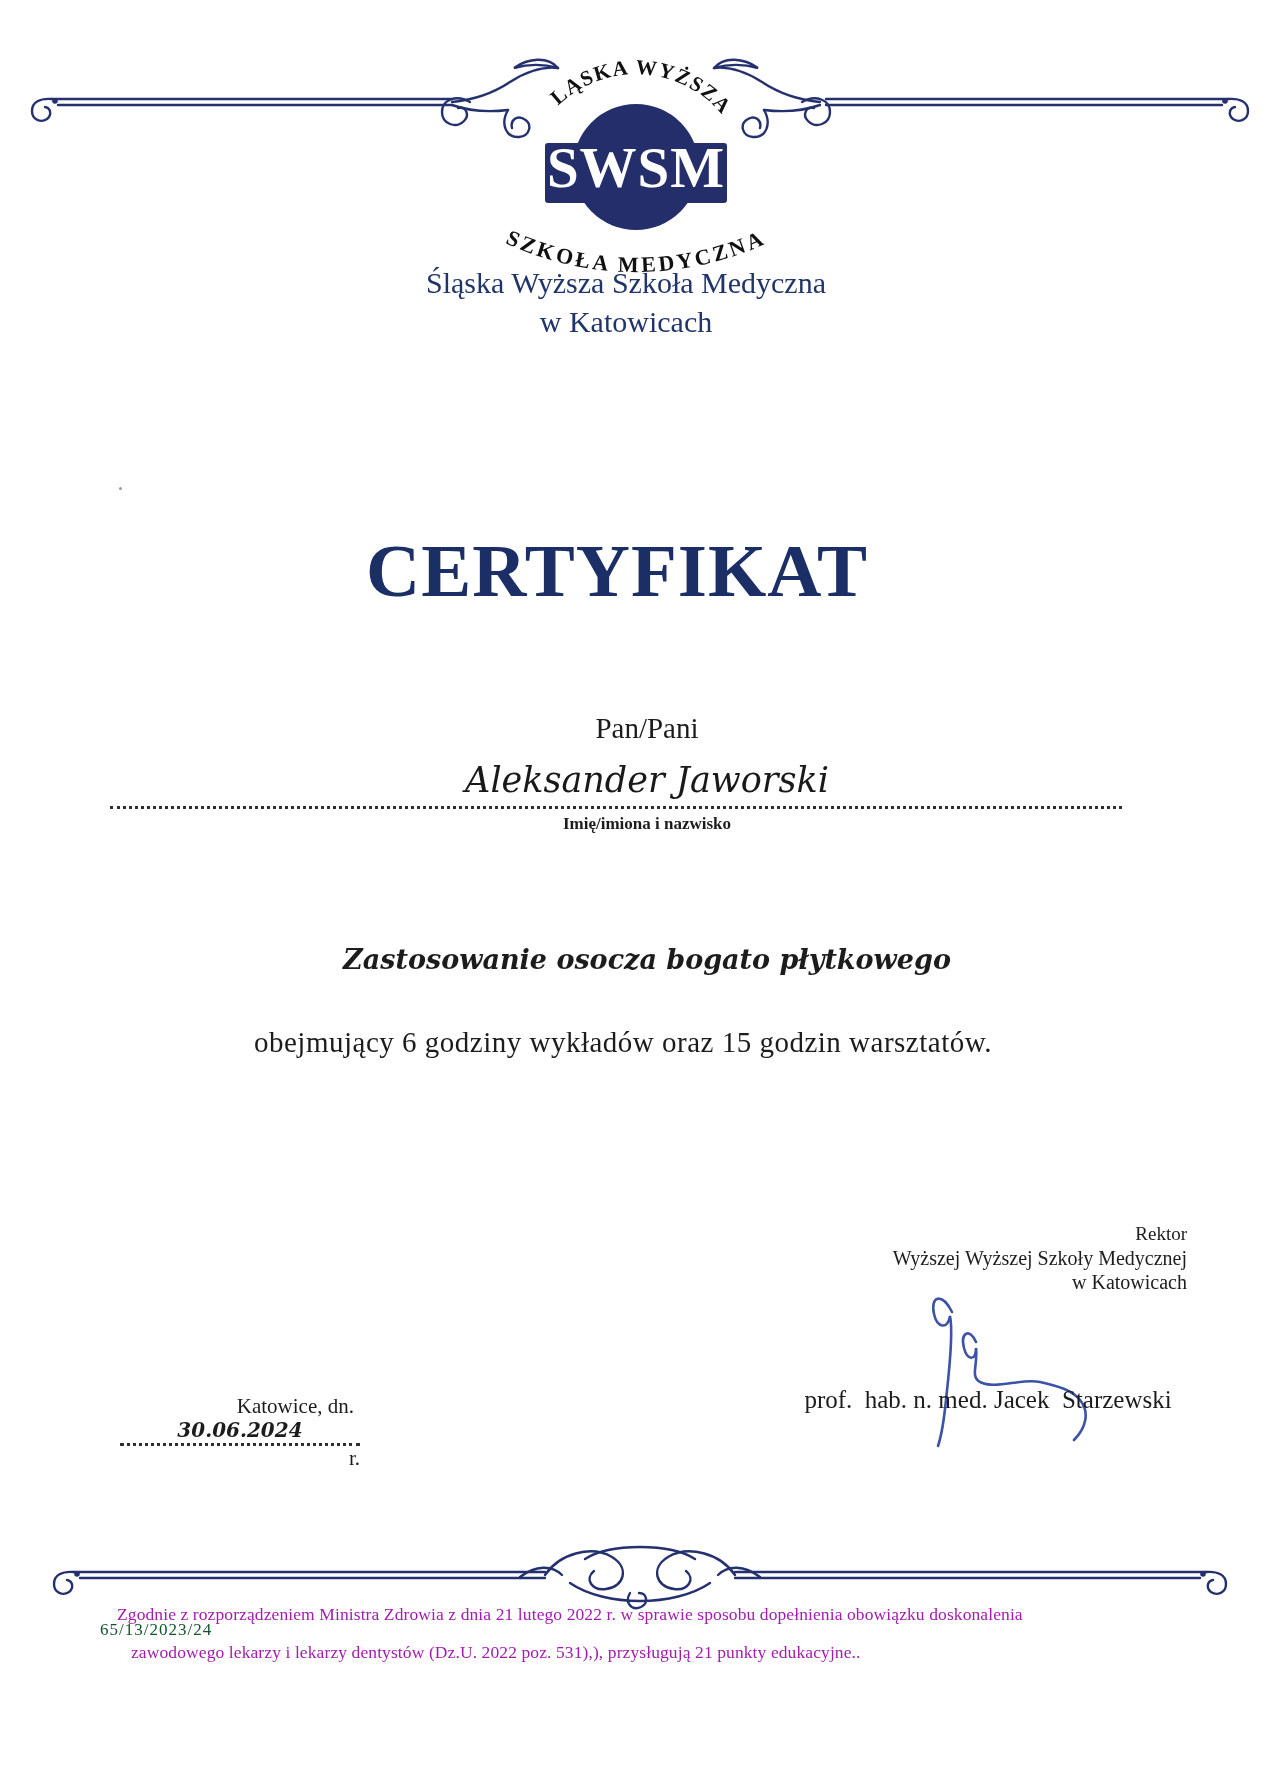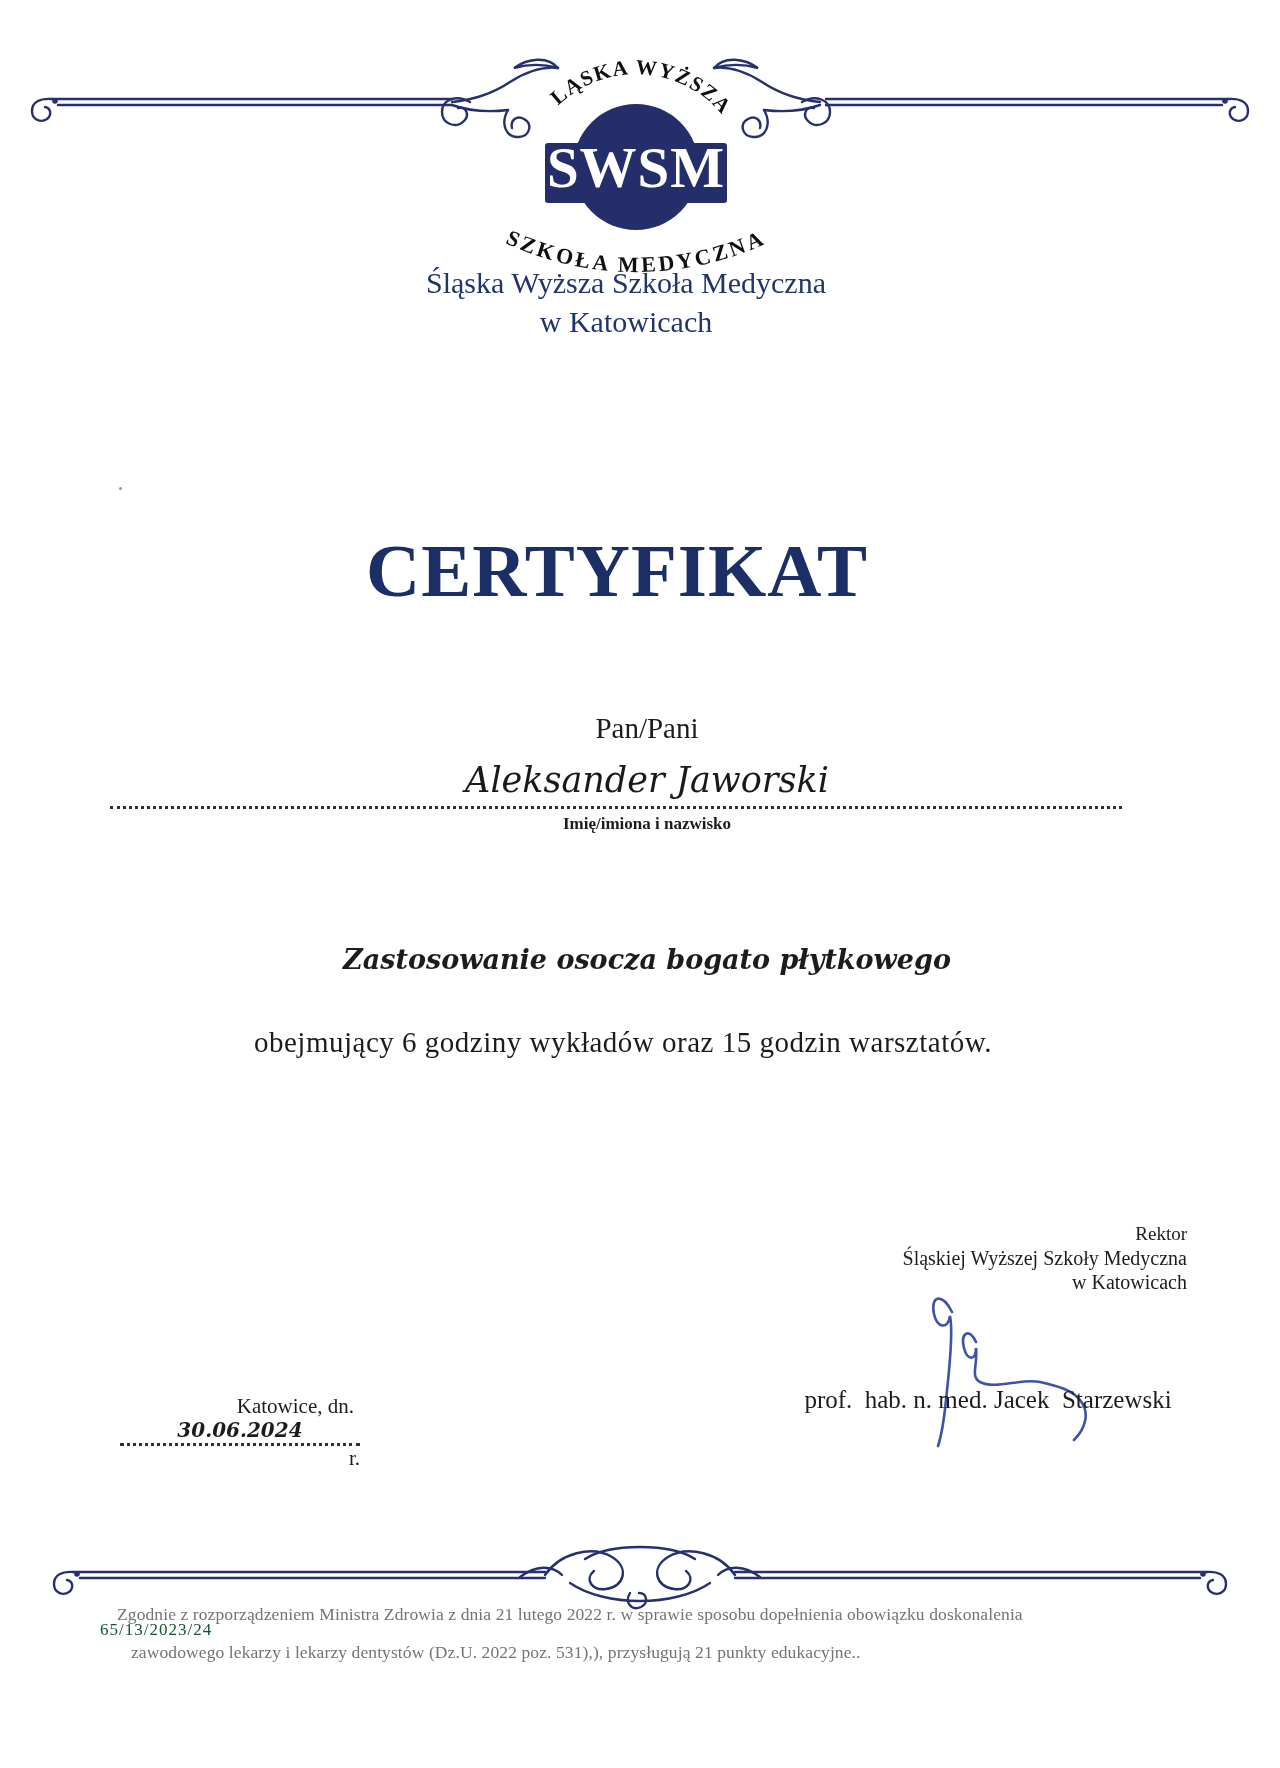--- a/index.html
+++ b/index.html
@@ -27,21 +27,21 @@
 
   .signer-line{top:1386px;left:800px;width:376px;text-align:center;font-size:25px;white-space:pre;}
 
   .date-line{top:1394px;left:120px;display:flex;align-items:flex-end;font-size:21px;flex-direction:column;}
   .date-prefix{padding-right:6px;}
   .date-dots{position:relative;display:inline-block;width:240px;height:24px;border-bottom:3px dotted #2e2e2e;}
   .date-value{position:absolute;left:50%;bottom:1px;transform:translateX(-50%);
     font-family:"DejaVu Serif", serif;font-style:italic;font-weight:bold;font-size:20px;white-space:nowrap;margin-top:28px;}
   .date-suffix{padding-left:8px;}
 
-  .footer-legal{top:1595px;left:117px;width:966px;font-size:17.5px;line-height:38px;letter-spacing:0.1px;color:#737373;}
+  .footer-legal{top:1595px;left:117px;width:966px;font-size:17.5px;line-height:38px;letter-spacing:0.1px;color:#a21caf;}
   .footer-legal .l2{padding-left:14px;}
 
   .cert-number{top:1620px;left:100px;font-size:17px;letter-spacing:1px;color:#14532d;}
 
   .speck{top:487px;left:119px;width:3px;height:3px;background:#9a9a9a;border-radius:50%;}
 
   svg{display:block;}
   .orn-stroke{fill:none;stroke:#25316f;stroke-width:2.4;stroke-linecap:round;}
   .sig-stroke{fill:none;stroke:#3c53a6;stroke-width:2.6;stroke-linecap:round;}
 </style>
@@ -109,21 +109,21 @@
   <div class="cline salutation">Pan/Pani</div>
   <div class="cline name-script">Aleksander Jaworski</div>
   <div class="abs name-rule"></div>
   <div class="cline name-caption">Imię/imiona i nazwisko</div>
 
   <div class="cline course-line">Zastosowanie osocza bogato płytkowego</div>
   <div class="cline body-line2">obejmujący 6 godziny wykładów oraz 15 godzin warsztatów.</div>
 
   <div class="abs rektor-block">
     <div class="r1">Rektor</div>
-    <div>Śląskiej Wyższej Szkoły Medyczna</div>
+    <div>Wyższej Wyższej Szkoły Medycznej</div>
     <div>w Katowicach</div>
   </div>
 
   <svg class="abs" style="top:1290px;left:880px;" width="230" height="170" viewBox="0 0 230 170">
     <path class="sig-stroke" d="M 72,22 C 62,2 50,6 54,24 C 57,38 68,40 70,26 C 74,44 68,90 66,110 C 64,130 62,144 58,156"></path>
     <path class="sig-stroke" d="M 96,52 C 90,38 80,42 84,58 C 87,70 96,72 96,58 C 98,76 90,86 100,92 C 116,100 140,88 160,92 C 178,96 192,100 200,110 C 210,122 206,138 194,150"></path>
   </svg>
 
   <div class="abs signer-line">prof.  hab. n. med. Jacek  Starzewski</div>
 

